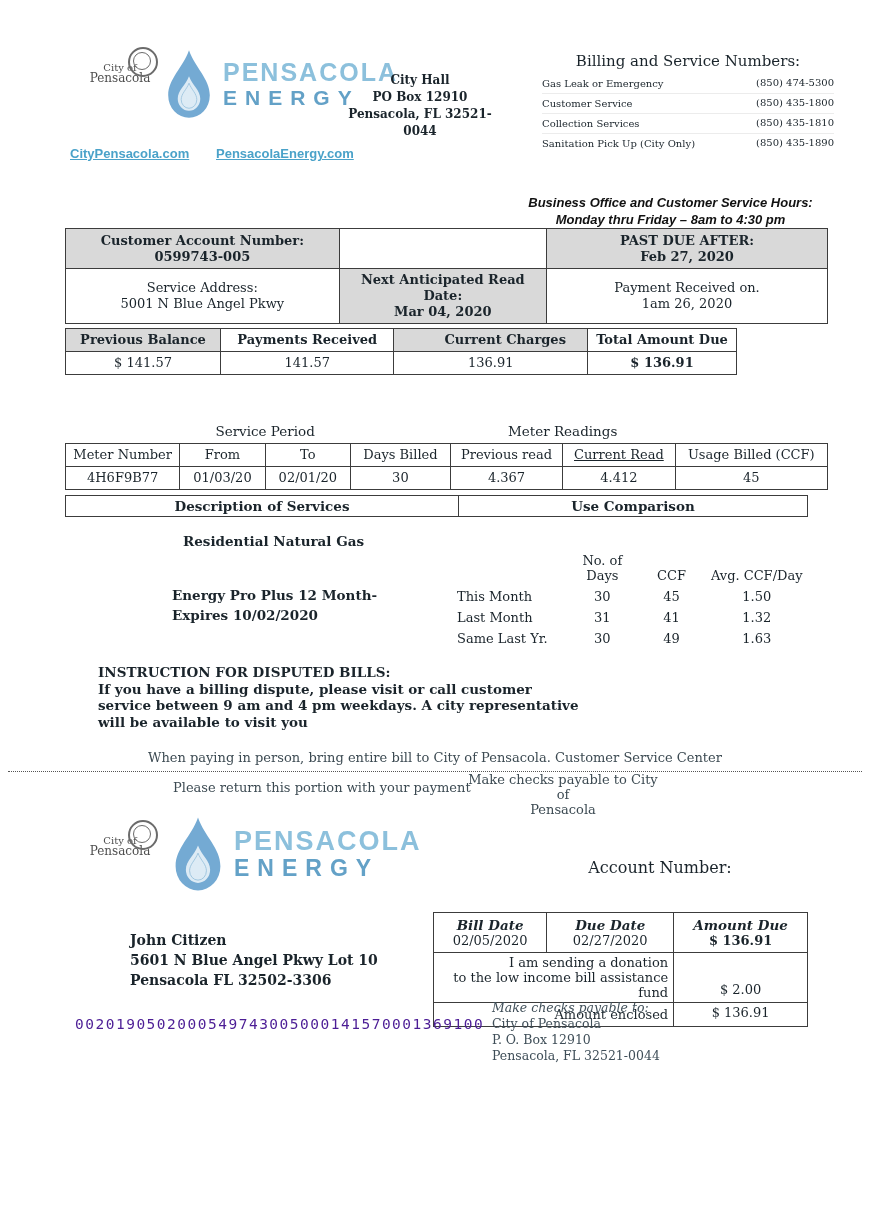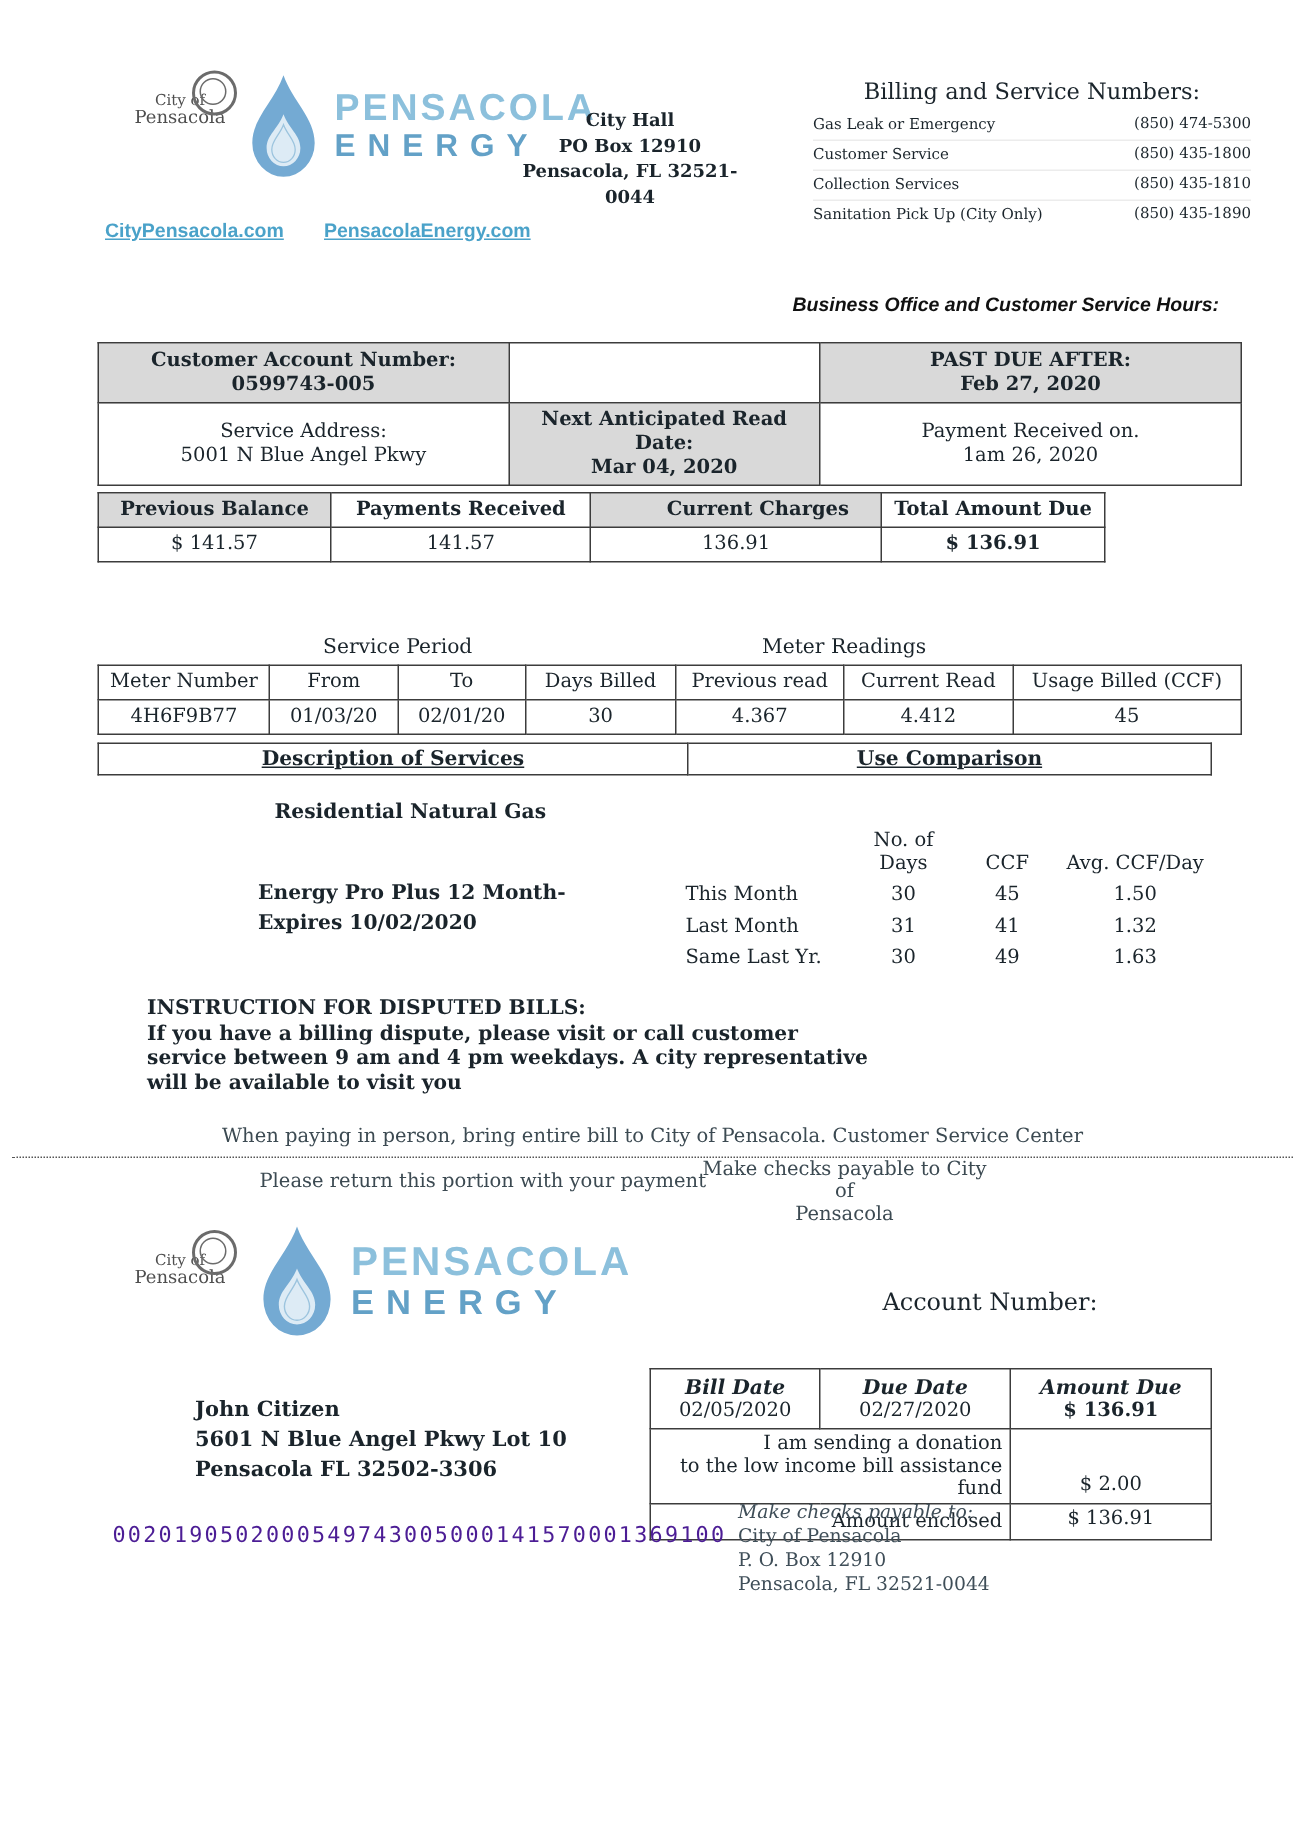--- a/index.html
+++ b/index.html
@@ -27,21 +27,21 @@
 
   
   table{border-collapse:collapse;}
   .btable{width:100%;table-layout:fixed;}
   .btable td{border:1.5px solid #3c3c3c;text-align:center;vertical-align:middle;font-size:13px;line-height:16px;padding:3px 4px;}
   .shade{background:#d9d9d9;}
   .bold{font-weight:bold;}
   .noborder{border:none !important;}
 
   .meter-group td{border:none;font-size:13.5px;padding:0 0 4px 0;}
-  .svc-bar td{border:1.5px solid #3c3c3c;font-weight:bold;font-size:13.5px;padding:2px;text-decoration:underline;}
+  .svc-bar td{border:1.5px solid #3c3c3c;font-weight:bold;font-size:13.5px;padding:2px;}
 
   .usecmp{width:100%;}
   .usecmp td{font-size:13px;padding:3px 2px;text-align:center;vertical-align:bottom;line-height:15px;}
   .usecmp td.rowlbl{text-align:left;}
 
   .instr{font-weight:bold;font-size:13.5px;line-height:16.5px;}
 
   .dotline{border-top:1.5px dotted #555;}
   .gray{color:#3c4a52;}
   .ocr{font-family:"DejaVu Sans Mono",monospace;font-size:14.5px;letter-spacing:1.5px;color:#4c1d95;}
@@ -106,20 +106,21 @@
       <span class="lbl">Sanitation Pick Up (City Only)</span>
       <span>(850) 435-1890</span>
     </div>
   </div>
 
   <a class="abs link" style="left:70px;top:146px;">CityPensacola.com</a>
   <a class="abs link" style="left:216px;top:146px;">PensacolaEnergy.com</a>
 
   <div class="abs hours" style="left:498px;top:194px;">
     <div>Business Office and Customer Service Hours:</div>
+    <div>Monday thru Friday – 8am to 4:30 pm</div>
   </div>
 
   <div class="abs" style="left:65px;top:228px;width:763px;">
     <table class="btable">
       <tbody>
           <tr style="height:40px;">
         <td class="shade bold" style="width:36%;">
           <div>Customer Account Number:</div>
           <div>0599743-005</div>
         </td>
@@ -175,21 +176,21 @@
         <td class="noborder" style="width:13.1%;"></td>
         <td class="noborder" colspan="2" style="width:29.5%;">Meter Readings</td>
         <td class="noborder" style="width:20%;"></td>
       </tr>
       <tr style="height:19px;">
         <td>Meter Number</td>
         <td style="width:10.2%;">From</td>
         <td style="width:12.2%;">To</td>
         <td>Days Billed</td>
         <td style="width:13.8%;">Previous read</td>
-        <td style="width:15.7%;">Current Read</td>
+        <td style="width:15.7%;text-decoration:underline;">Current Read</td>
         <td>Usage Billed (CCF)</td>
       </tr>
       <tr style="height:19px;">
         <td>4H6F9B77</td>
         <td>01/03/20</td>
         <td>02/01/20</td>
         <td>30</td>
         <td>4.367</td>
         <td>4.412</td>
         <td>45</td>

